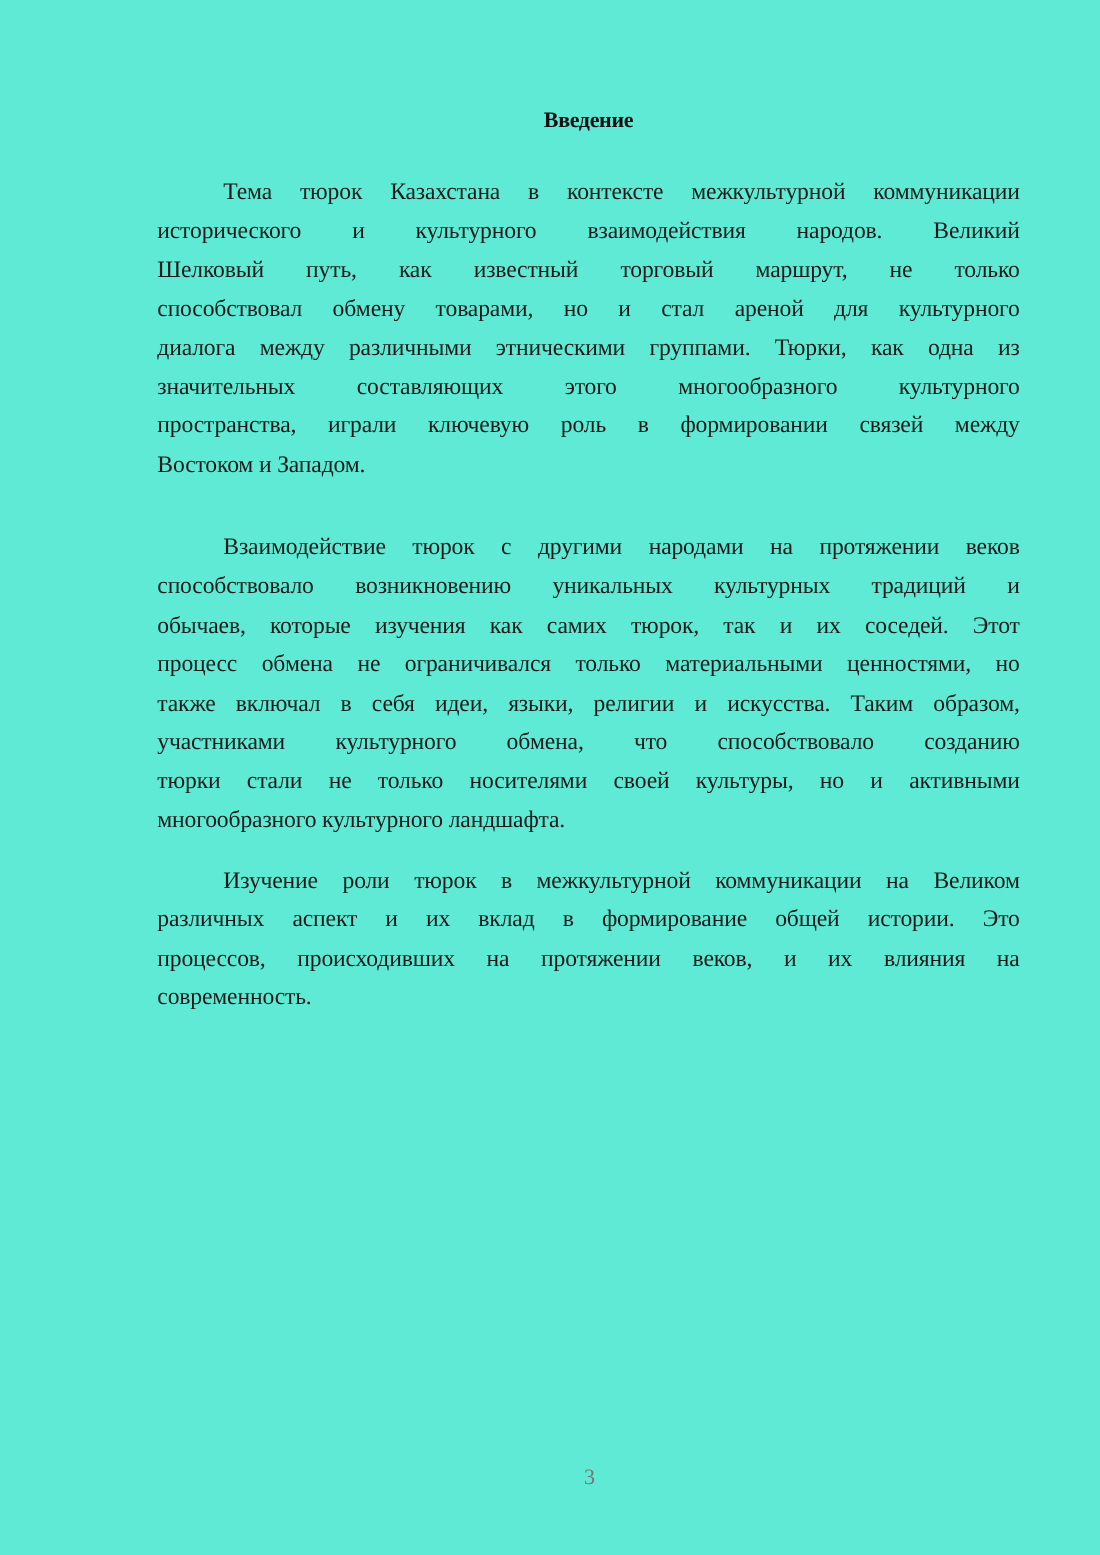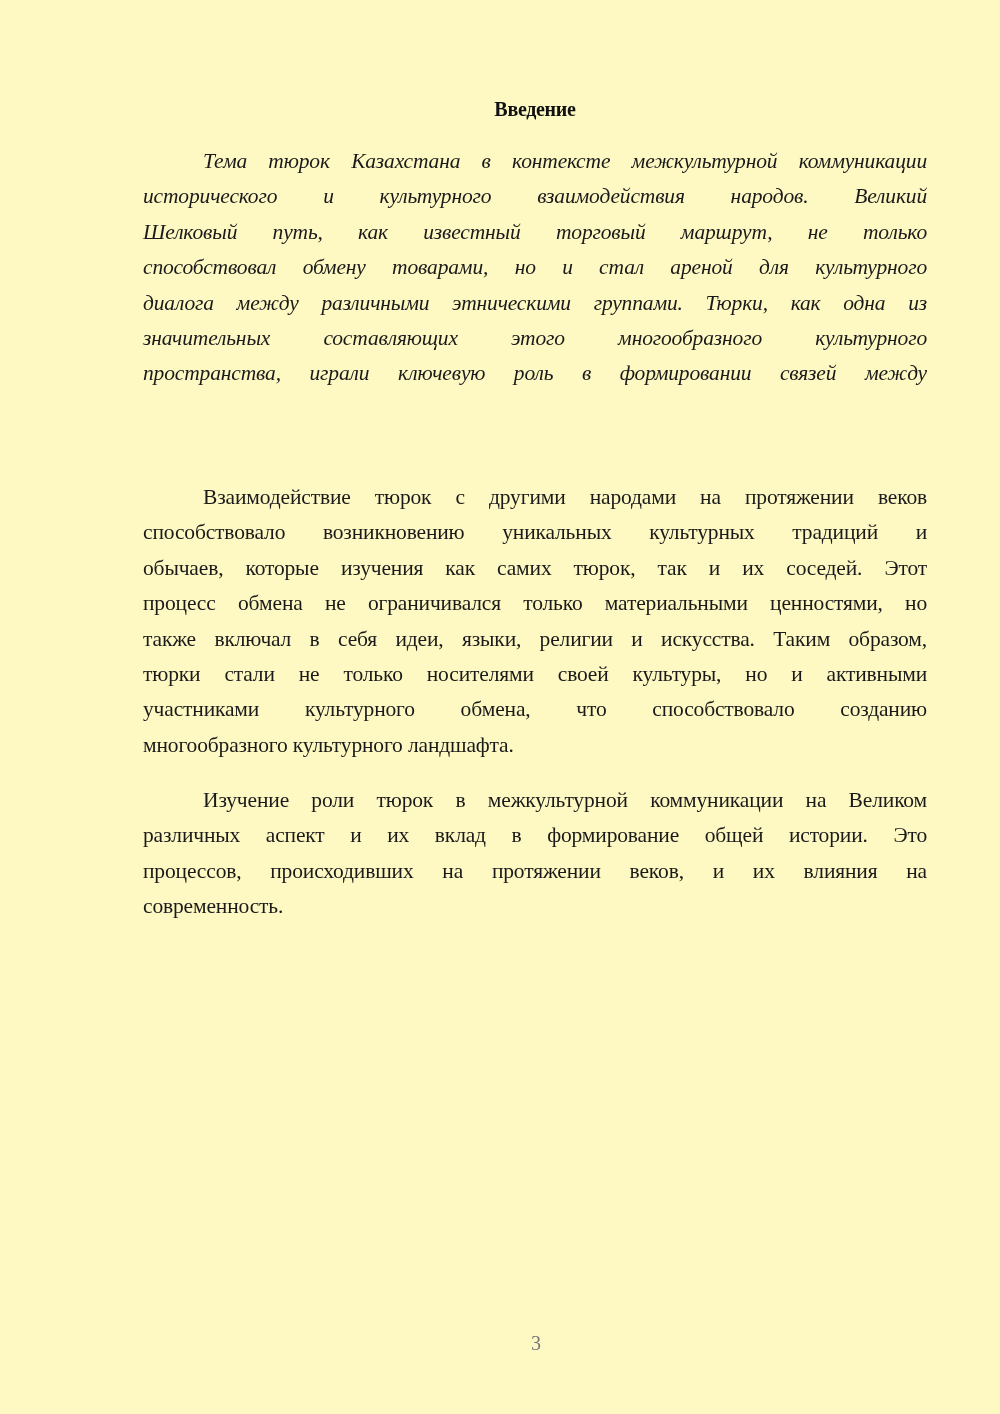--- a/index.html
+++ b/index.html
@@ -13,21 +13,21 @@
       position: relative;
       overflow: hidden;
       font-family: "Liberation Serif", "DejaVu Serif", serif;
       color: #1a1a1a;
     }
     .page {
       position: absolute;
       left: 0; top: 0;
       width: 1000px;
       height: 1414px;
-      background: #fef9c3;
+      background: #5eead4;
     }
     .heading {
       position: absolute;
       top: 98px;
       left: 0;
       width: 1070px;
       text-align: center;
       font-weight: bold;
       font-size: 20px;
       letter-spacing: -0.3px;
@@ -47,21 +47,21 @@
       text-align: justify;
       text-align-last: justify;
       letter-spacing: -0.15px;
     }
     .line.first {
       text-indent: 60px;
     }
     .line.last {
       text-align-last: left;
     }
-    #p1 { top: 144px; font-style: italic; }
+    #p1 { top: 157px; }
     #p2 { top: 480px; }
     #p3 { top: 783px; }
     .page-number {
       position: absolute;
       top: 1332px;
       left: 0;
       width: 1072px;
       text-align: center;
       font-size: 20px;
       color: #777;
@@ -75,30 +75,31 @@
   <div class="heading">Введение</div>
 
   <div class="paragraph" id="p1">
     <span class="line first">Тема тюрок Казахстана в контексте межкультурной коммуникации</span>
     <span class="line">исторического и культурного взаимодействия народов. Великий</span>
     <span class="line">Шелковый путь, как известный торговый маршрут, не только</span>
     <span class="line">способствовал обмену товарами, но и стал ареной для культурного</span>
     <span class="line">диалога между различными этническими группами. Тюрки, как одна из</span>
     <span class="line">значительных составляющих этого многообразного культурного</span>
     <span class="line">пространства, играли ключевую роль в формировании связей между</span>
+    <span class="line last">Востоком и Западом.</span>
   </div>
 
   <div class="paragraph" id="p2">
     <span class="line first">Взаимодействие тюрок с другими народами на протяжении веков</span>
     <span class="line">способствовало возникновению уникальных культурных традиций и</span>
     <span class="line">обычаев, которые изучения как самих тюрок, так и их соседей. Этот</span>
     <span class="line">процесс обмена не ограничивался только материальными ценностями, но</span>
     <span class="line">также включал в себя идеи, языки, религии и искусства. Таким образом,</span>
+    <span class="line">участниками культурного обмена, что способствовало созданию</span>
     <span class="line">тюрки стали не только носителями своей культуры, но и активными</span>
-    <span class="line">участниками культурного обмена, что способствовало созданию</span>
     <span class="line last">многообразного культурного ландшафта.</span>
   </div>
 
   <div class="paragraph" id="p3">
     <span class="line first">Изучение роли тюрок в межкультурной коммуникации на Великом</span>
     <span class="line">различных аспект и их вклад в формирование общей истории. Это</span>
     <span class="line">процессов, происходивших на протяжении веков, и их влияния на</span>
     <span class="line last">современность.</span>
   </div>
 

